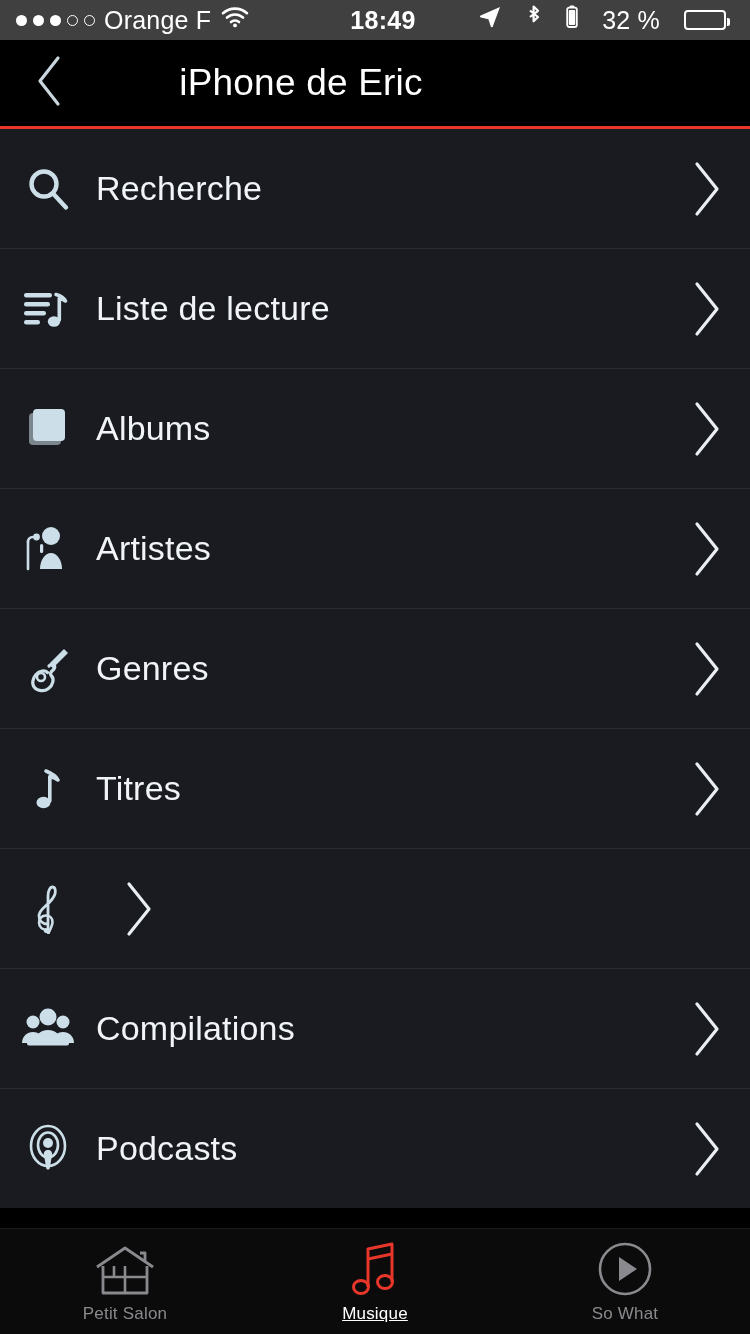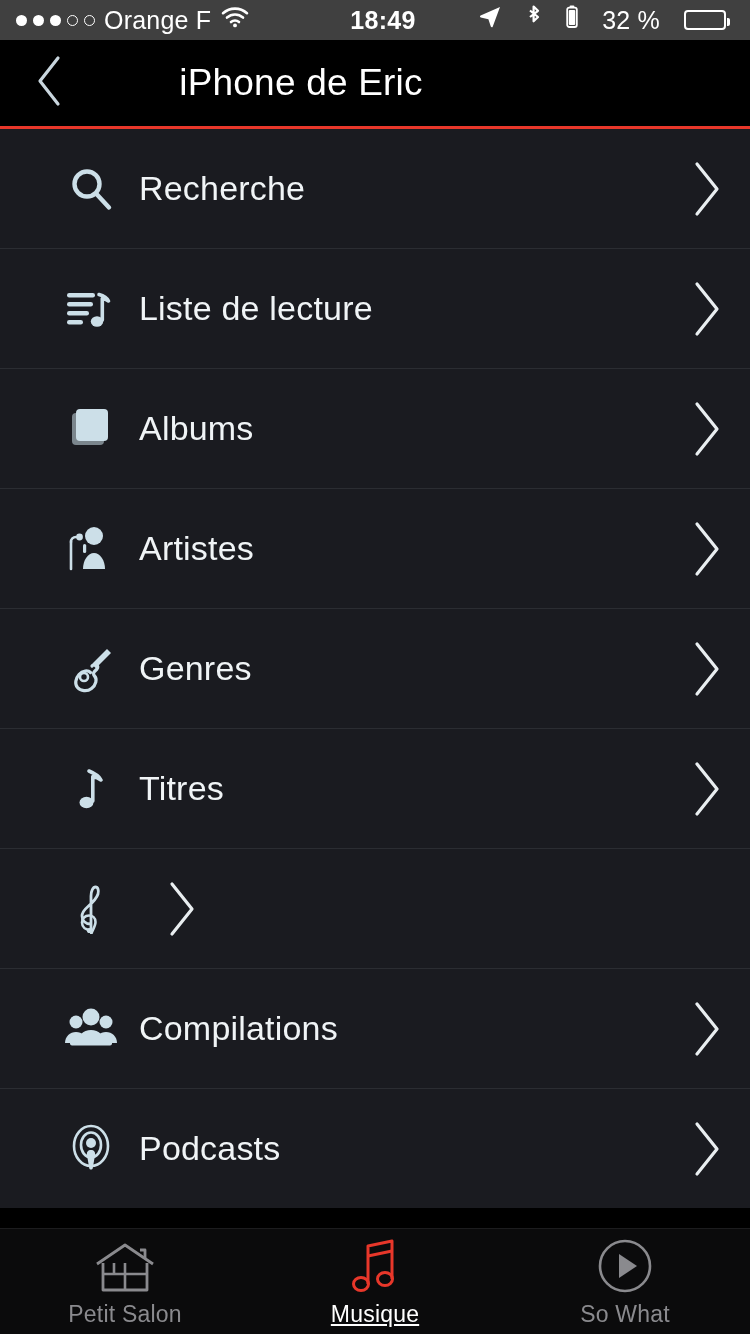--- a/index.html
+++ b/index.html
@@ -62,21 +62,20 @@
   
   .list {
     position:absolute; top:129px; left:0; width:750px; height:1079px;
     background:#17181c; overflow:hidden;
   }
   .row {
     position:relative; height:120px; width:750px;
     display:flex; align-items:center;
     background:#1a1b20;
     border-bottom:1px solid #2b2d32;
-    padding-left:43px;
   }
   .row-icon {
     width:96px; min-width:96px; height:120px;
     display:flex; align-items:center; justify-content:center;
     color:#ccdfe8;
   }
   .row-label {
     flex:1; color:#f0f4f6; font-size:34px; font-weight:300;
     letter-spacing:.2px;
   }
@@ -92,21 +91,21 @@
     background:#0b0b0c;
     display:flex;
     border-top:1px solid #1c1c1e;
   }
   .tab {
     flex:1; display:flex; flex-direction:column;
     align-items:center; justify-content:center; gap:7px;
     padding-top:4px;
   }
   .tab-icon { height:54px; display:flex; align-items:flex-end; justify-content:center; }
-  .tab-label { font-size:23px; letter-spacing:.2px; }
+  .tab-label { font-size:17px; letter-spacing:.2px; }
   .tab.inactive .tab-label { color:#8a8a8e; }
   .tab.active .tab-label { color:#ffffff;text-decoration:underline; }
   .tab-gap {
     position:absolute; left:0; bottom:106px; width:750px; height:20px; background:#000;
   }
 </style>
 </head>
 <body>
 
 <div id="app">

